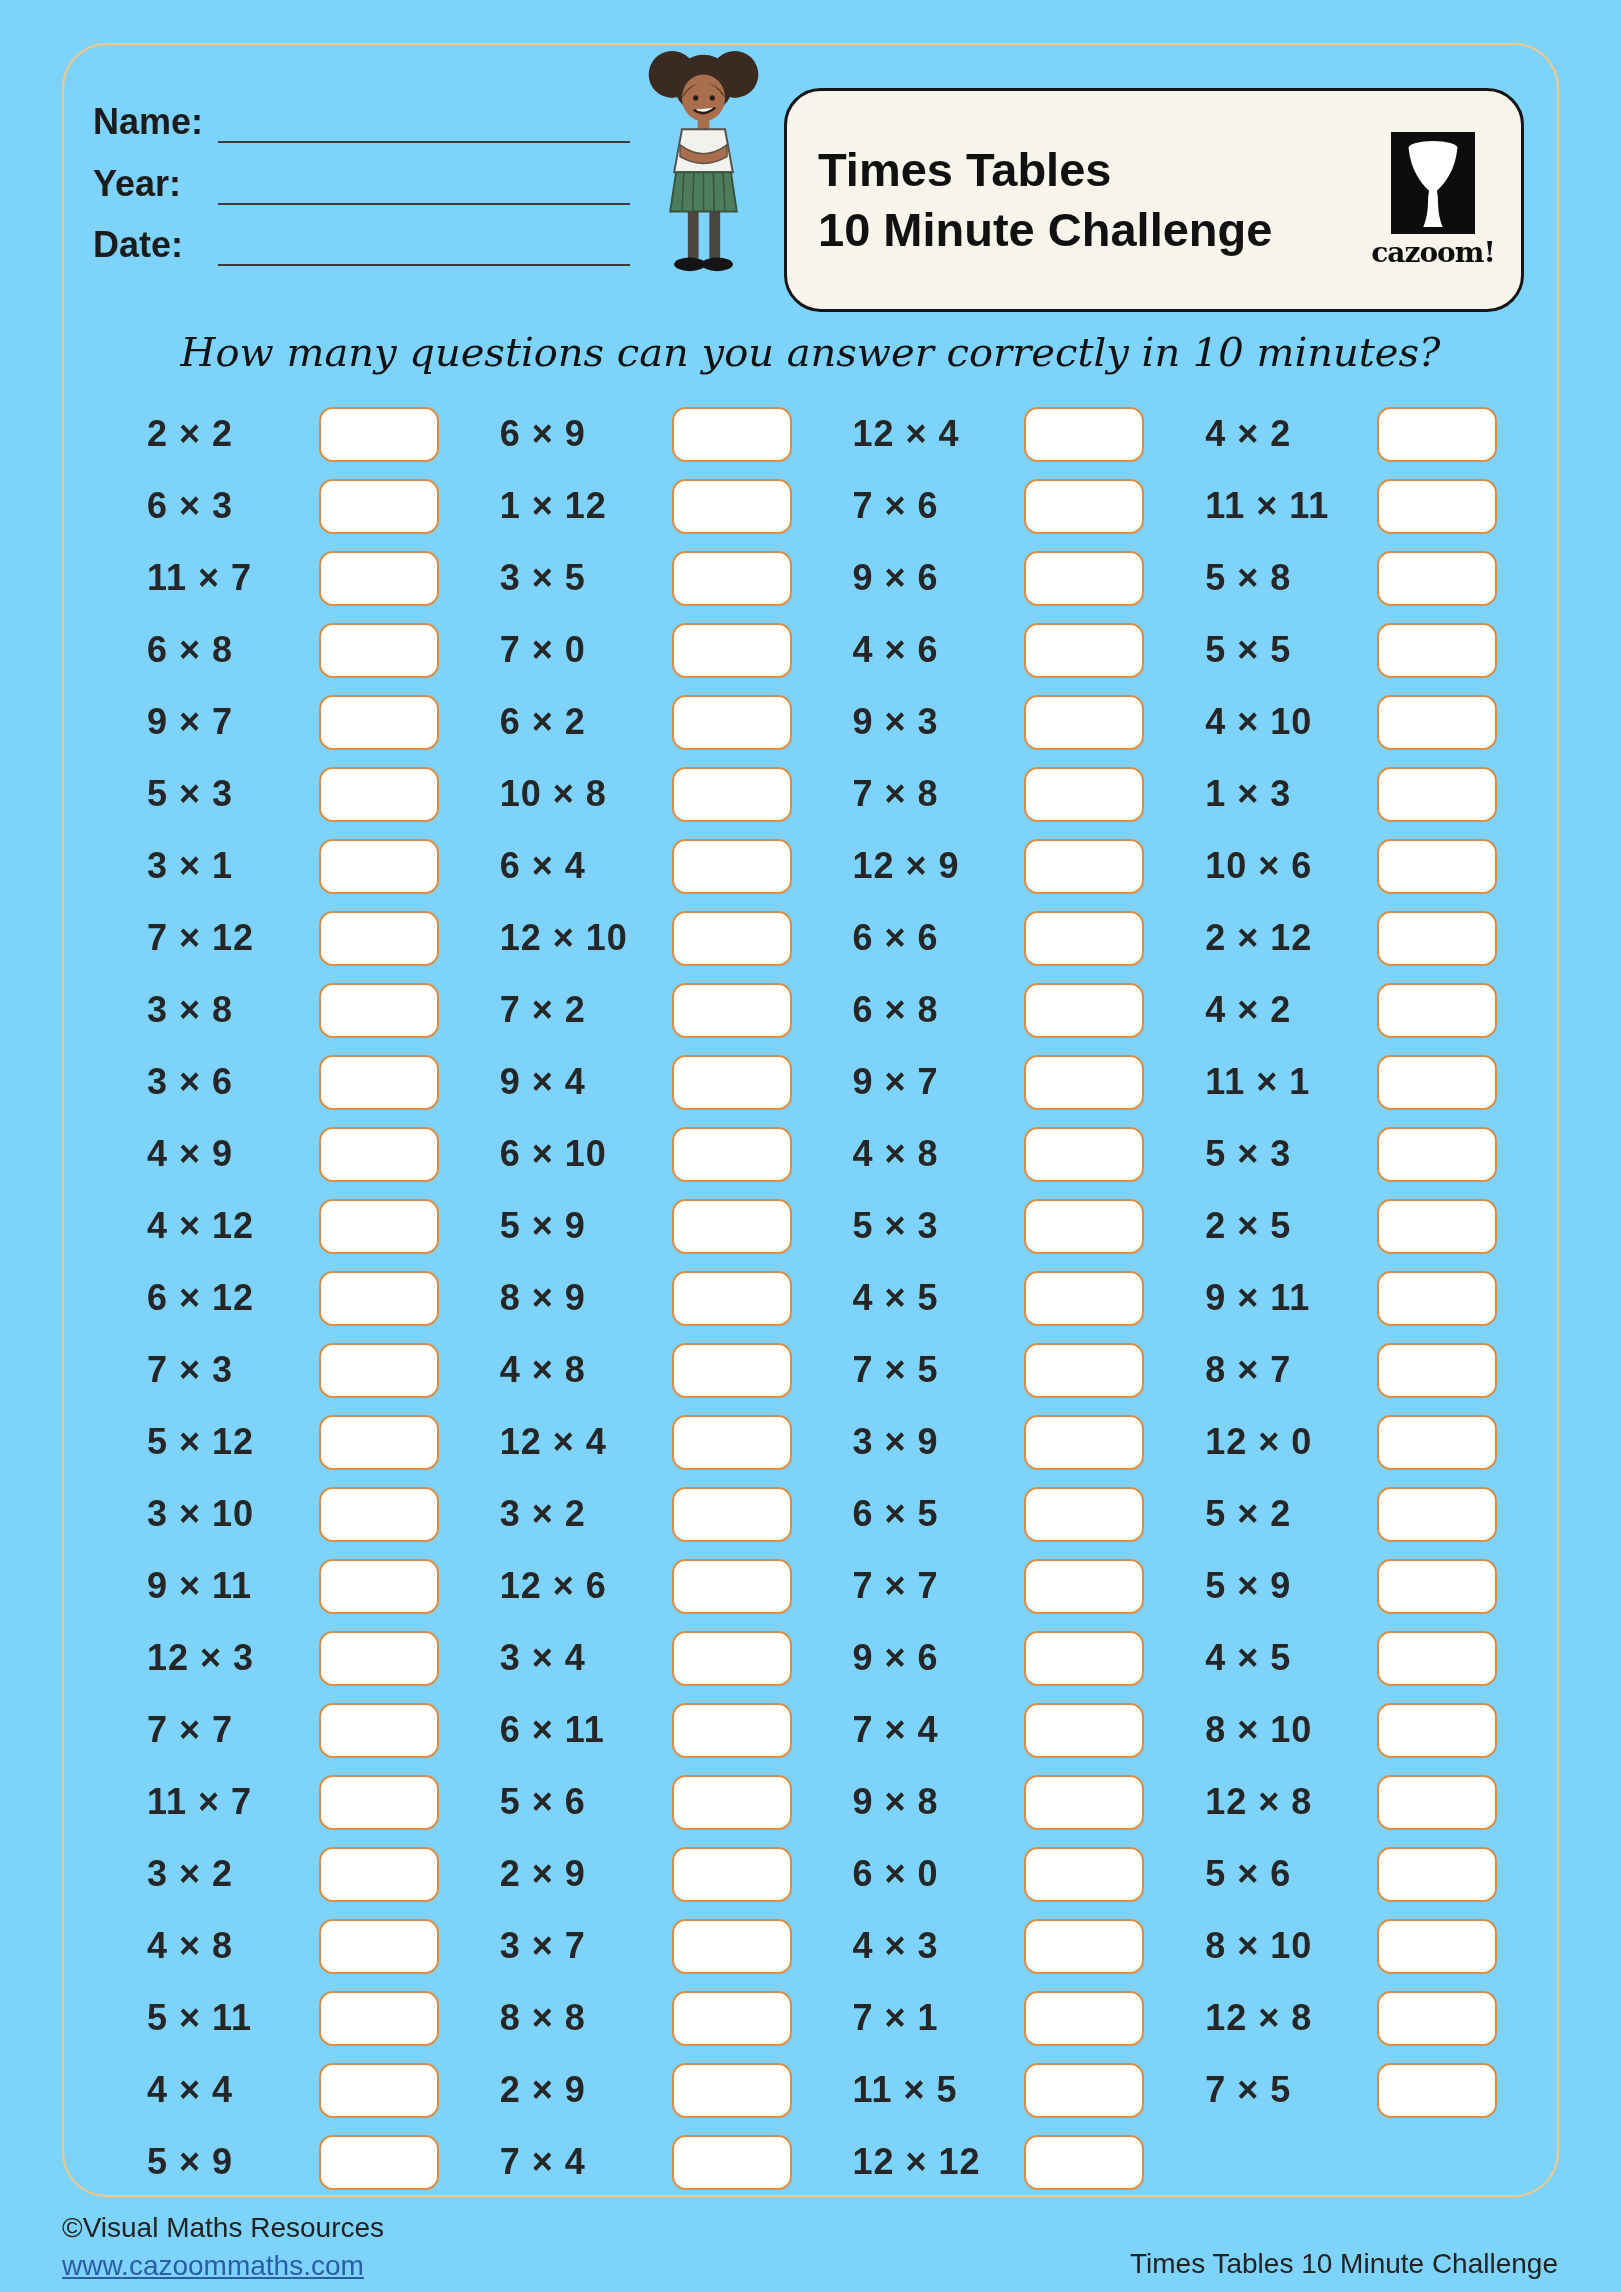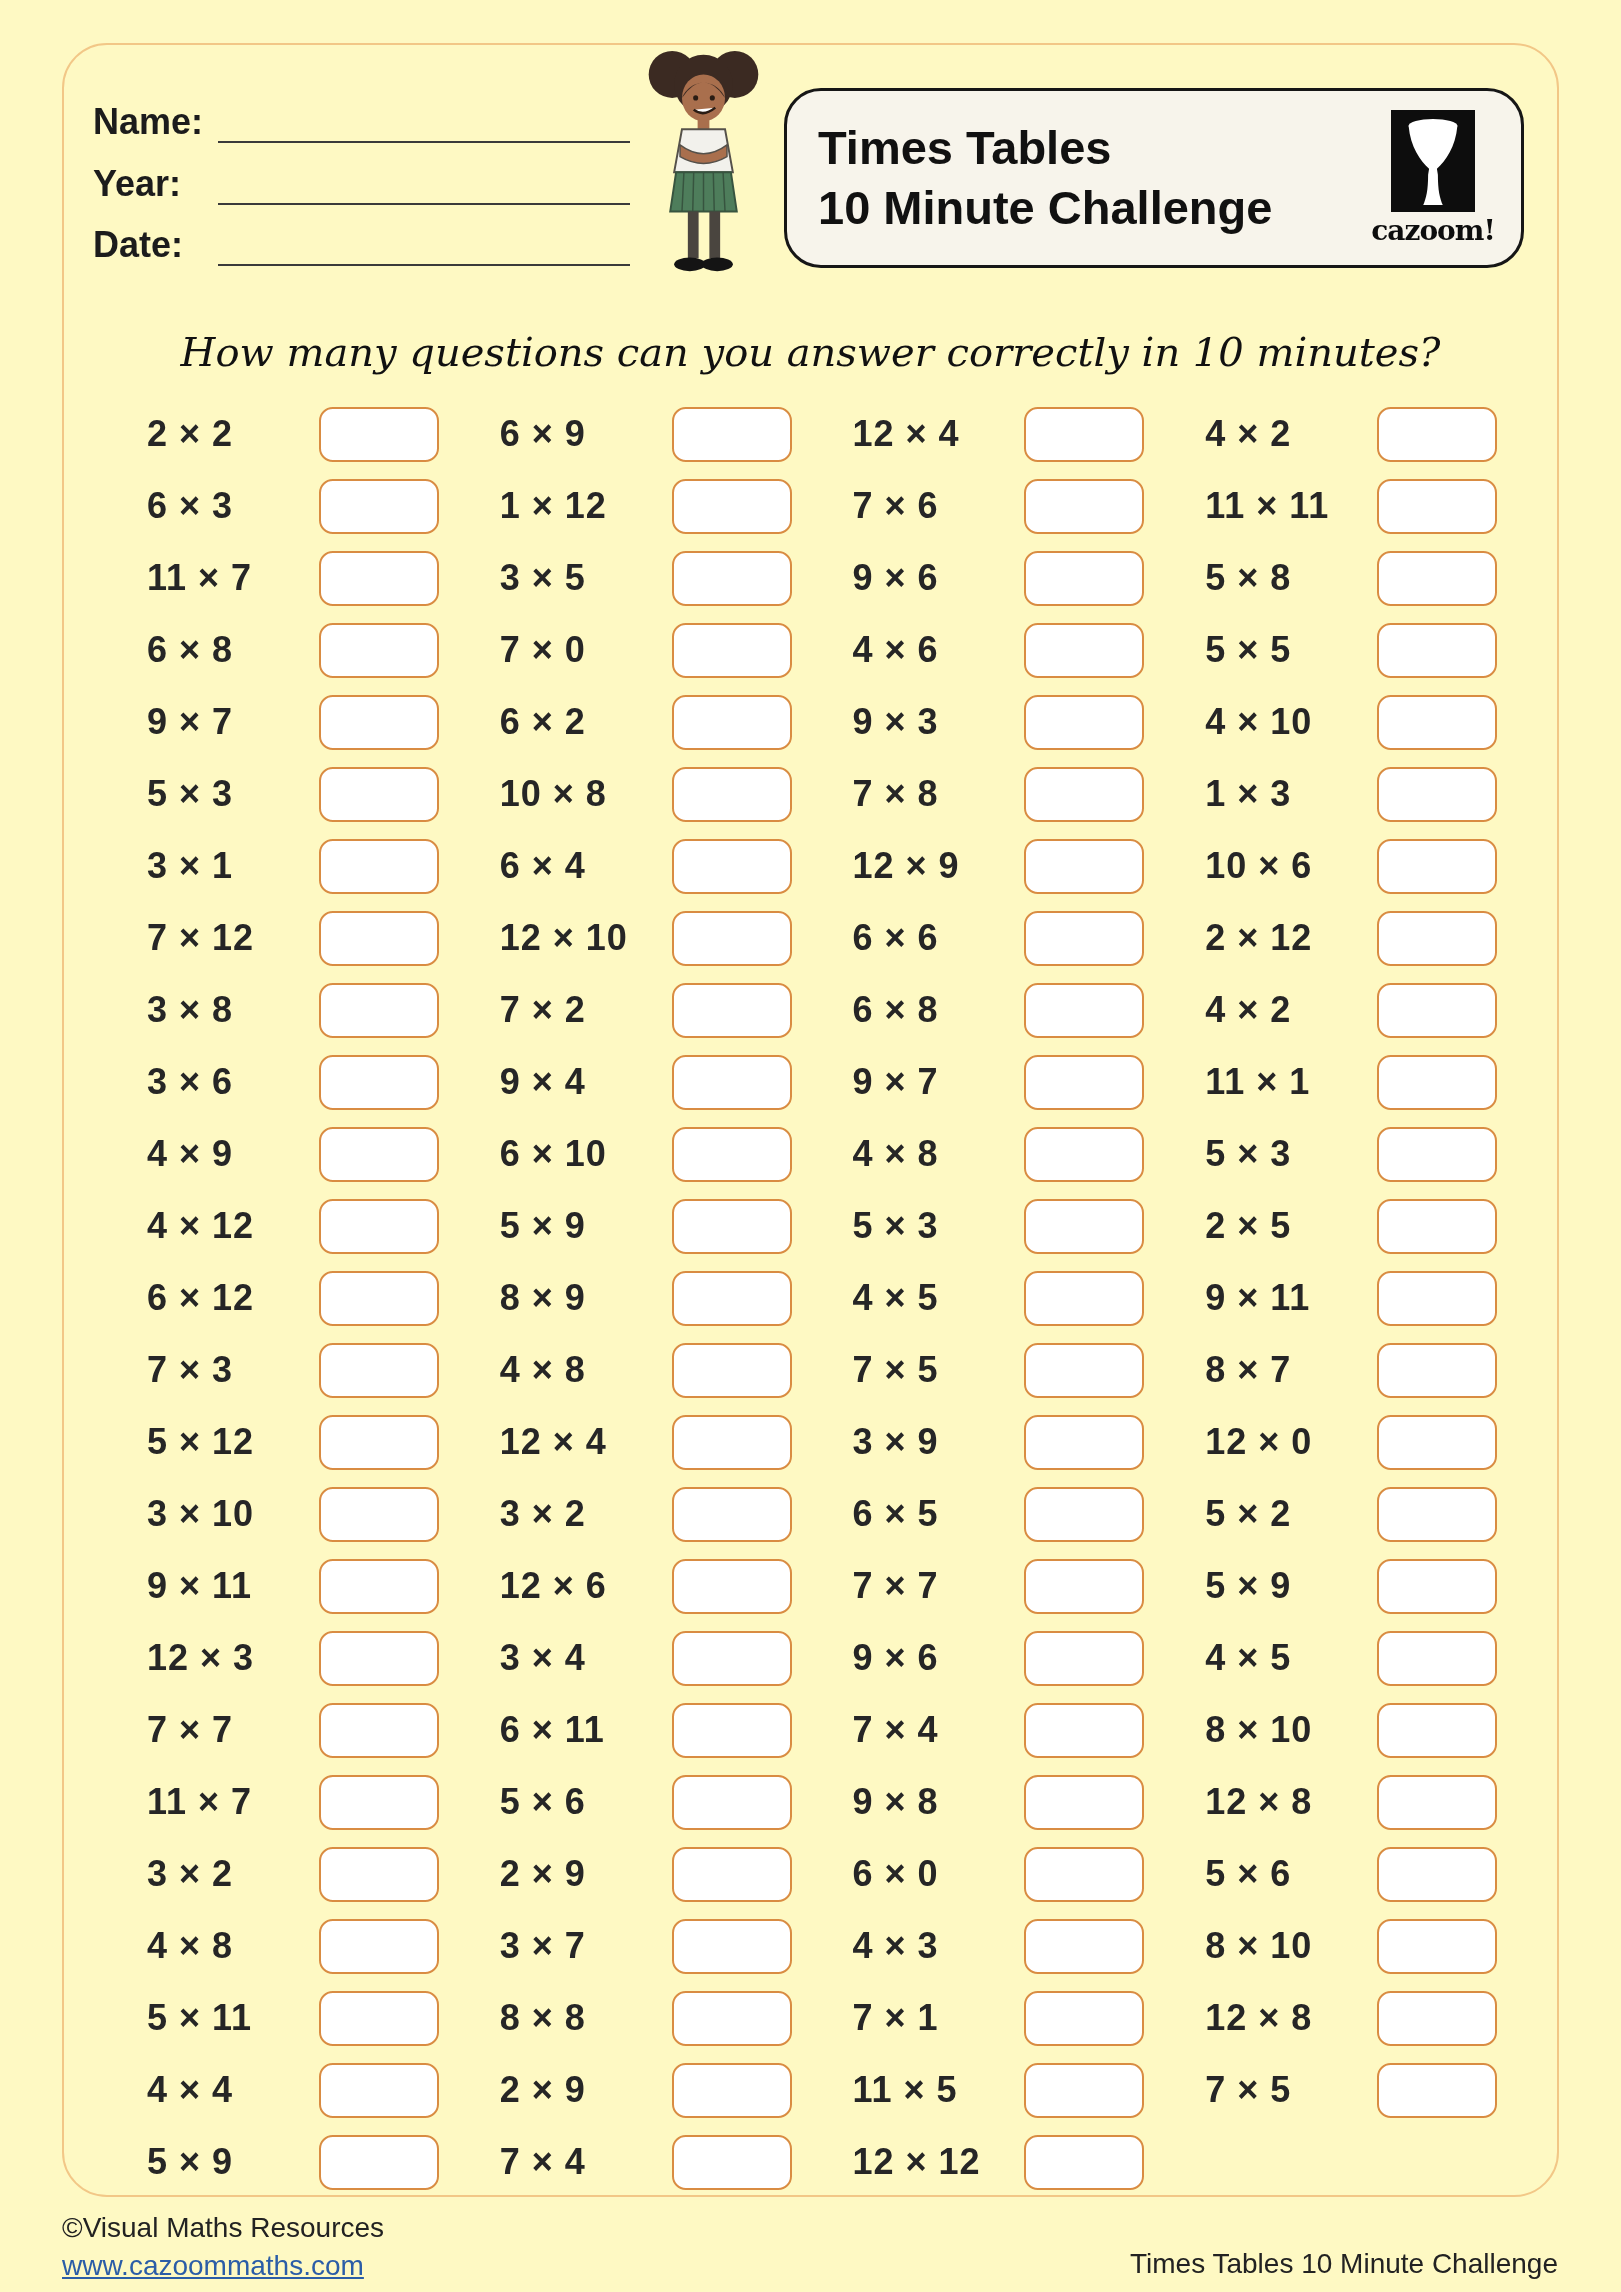--- a/index.html
+++ b/index.html
@@ -1,20 +1,20 @@
 <!DOCTYPE html>
 <html><head>
 <meta charset="utf-8">
 <style>
   html,body{margin:0;padding:0;background:#ffffff;}
   .canvas{
     position:relative;
     width:1621px;
     height:2293px;
-    background:#fef9c3;
+    background:#7dd3fc;
     font-family:"Liberation Sans", sans-serif;
     overflow:hidden;
   }
   .outer-border{
     position:absolute;
     left:62px; top:43px;
     width:1497px; height:2154px;
     border:2.9px solid #F2C787;
     border-radius:45px;
     box-sizing:border-box;
@@ -46,21 +46,21 @@
   
   .girl{
     position:absolute;
     left:625px; top:47px;
     width:157px; height:230px;
   }
   
   .title-box{
     position:absolute;
     left:784px; top:88px;
-    width:740px; height:180px;
+    width:740px; height:224px;
     background:#F7F4EB;
     border:3.9px solid #161616;
     border-radius:37px;
     box-sizing:border-box;
     display:flex;
     align-items:center;
     padding:0 25.5px 0 31px;
   }
   .title-text{
     flex:1;

